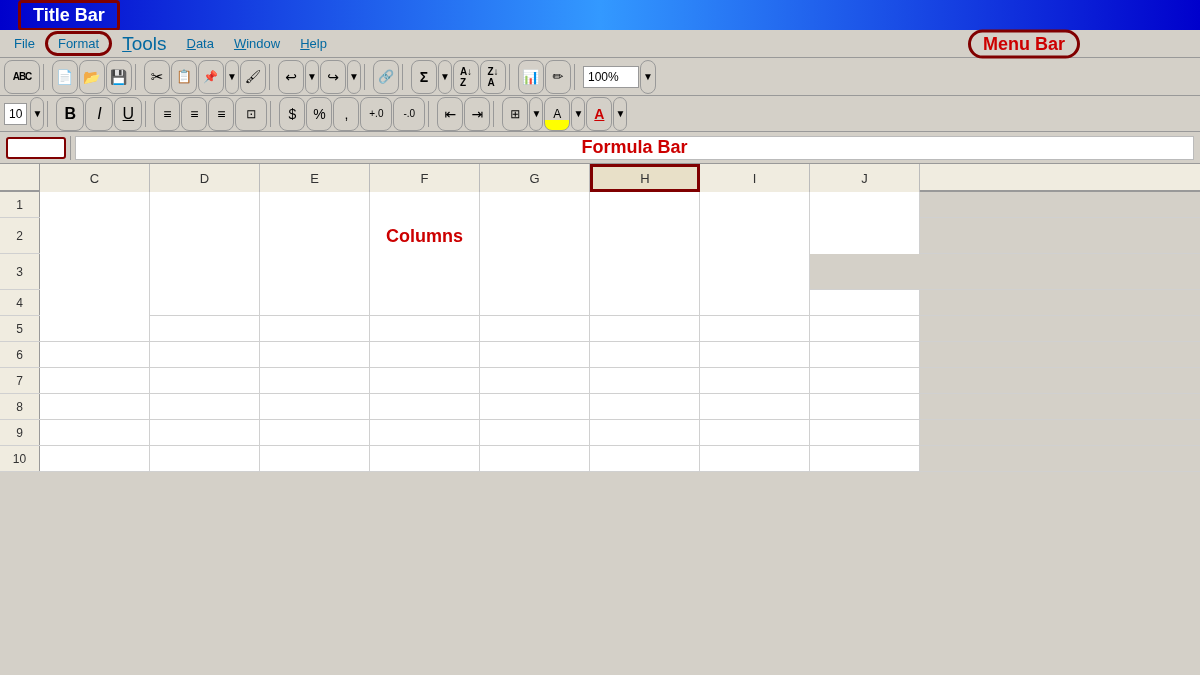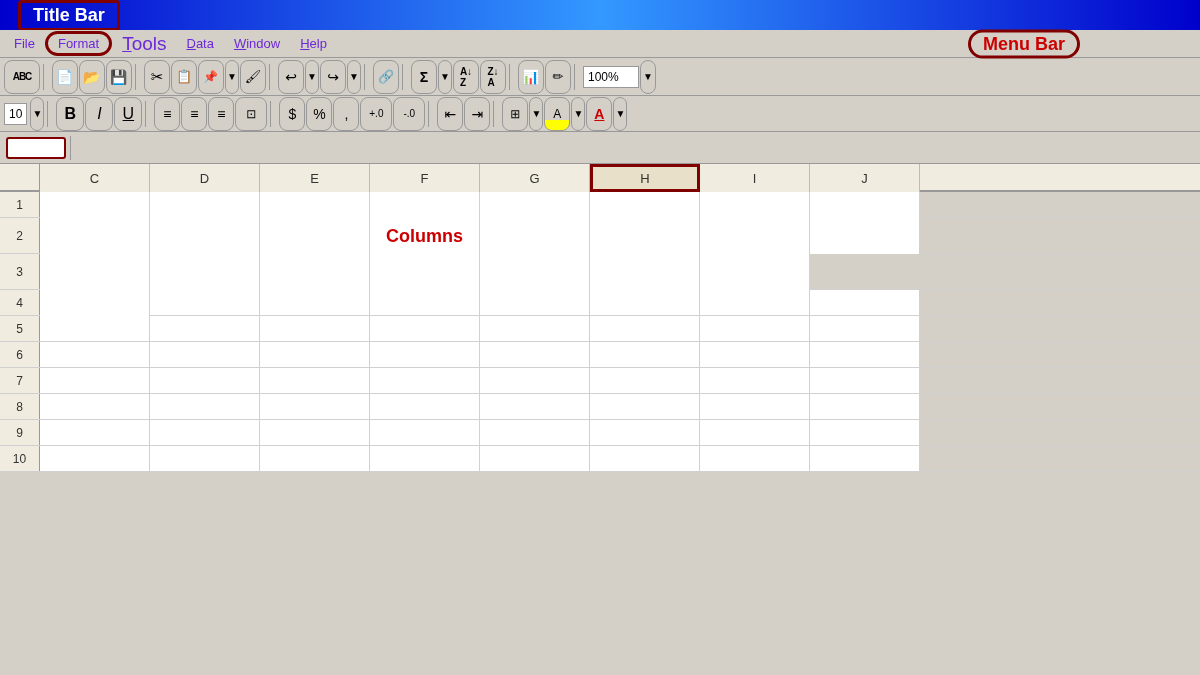--- a/index.html
+++ b/index.html
@@ -32,21 +32,21 @@
       display: flex;
       align-items: center;
       padding: 0 4px;
       border-bottom: 1px solid #999;
       position: relative;
     }
     .menu-item {
       padding: 2px 10px;
       font-size: 13px;
       cursor: pointer;
-      color: #6d28d9;
+      color: #0369a1;
     }
     .menu-item u { text-decoration: underline; }
     #menu-bar-label {
       position: absolute;
       right: 80px;
       top: 50%;
       transform: translateY(-50%);
       color: #cc0000;
       font-size: 18px;
       font-weight: bold;
@@ -277,20 +277,23 @@
     <div class="tb-btn" style="font-size:12px; background: linear-gradient(to bottom, #d4d0c8 70%, yellow 30%);">A</div>
     <div class="tb-btn" style="width:14px; font-size:10px;">▼</div>
 
     <div class="tb-btn" style="font-size:14px; font-weight:bold; color:#cc0000; text-decoration:underline; text-decoration-color:#cc0000;">A</div>
     <div class="tb-btn" style="width:14px; font-size:10px;">▼</div>
   </div>
 
   <div id="formula-bar" style="background:#d4d0c8; height:32px; display:flex; align-items:center; padding:2px 6px; border-bottom:1px solid #999; gap:4px; position:relative;">
     <input type="text" style="width: 60px; height: 22px; border: 2px solid rgb(128, 0, 0); border-radius: 3px; background: white; font-size: 12px; padding: 0px 4px;">
     <div style="width:1px; height:24px; background:#999;"></div>
+    <div style="flex:1; height:24px; border:1px solid #bbb; background:white; display:flex; align-items:center; padding:0 8px; position:relative;">
+      <span style="color:#cc0000; font-size:18px; font-weight:bold; position:absolute; left:50%; transform:translateX(-50%);">Formula Bar</span>
+    </div>
   </div>
 
   <div id="spreadsheet-area" style="flex:1; display:flex; flex-direction:column; overflow:hidden; position:relative;">
 
     <div id="column-headers" style="display:flex; background:#f0ece0; border-bottom:2px solid #999; height:28px;">
       <div class="row-header-spacer" style="width:40px; min-width:40px; border-right:1px solid #999; background:#f0ece0;"></div>
       <div class="col-header" style="width:110px; min-width:110px; display:flex; align-items:center; justify-content:center; border-right:1px solid #bbb; font-size:13px; color:#333; background:#f0ece0; height:28px;">C</div>
       <div class="col-header" style="width:110px; min-width:110px; display:flex; align-items:center; justify-content:center; border-right:1px solid #bbb; font-size:13px; color:#333; background:#f0ece0; height:28px;">D</div>
       <div class="col-header" style="width:110px; min-width:110px; display:flex; align-items:center; justify-content:center; border-right:1px solid #bbb; font-size:13px; color:#333; background:#f0ece0; height:28px;">E</div>
       <div class="col-header" style="width:110px; min-width:110px; display:flex; align-items:center; justify-content:center; border-right:1px solid #bbb; font-size:13px; color:#333; background:#f0ece0; height:28px;">F</div>

